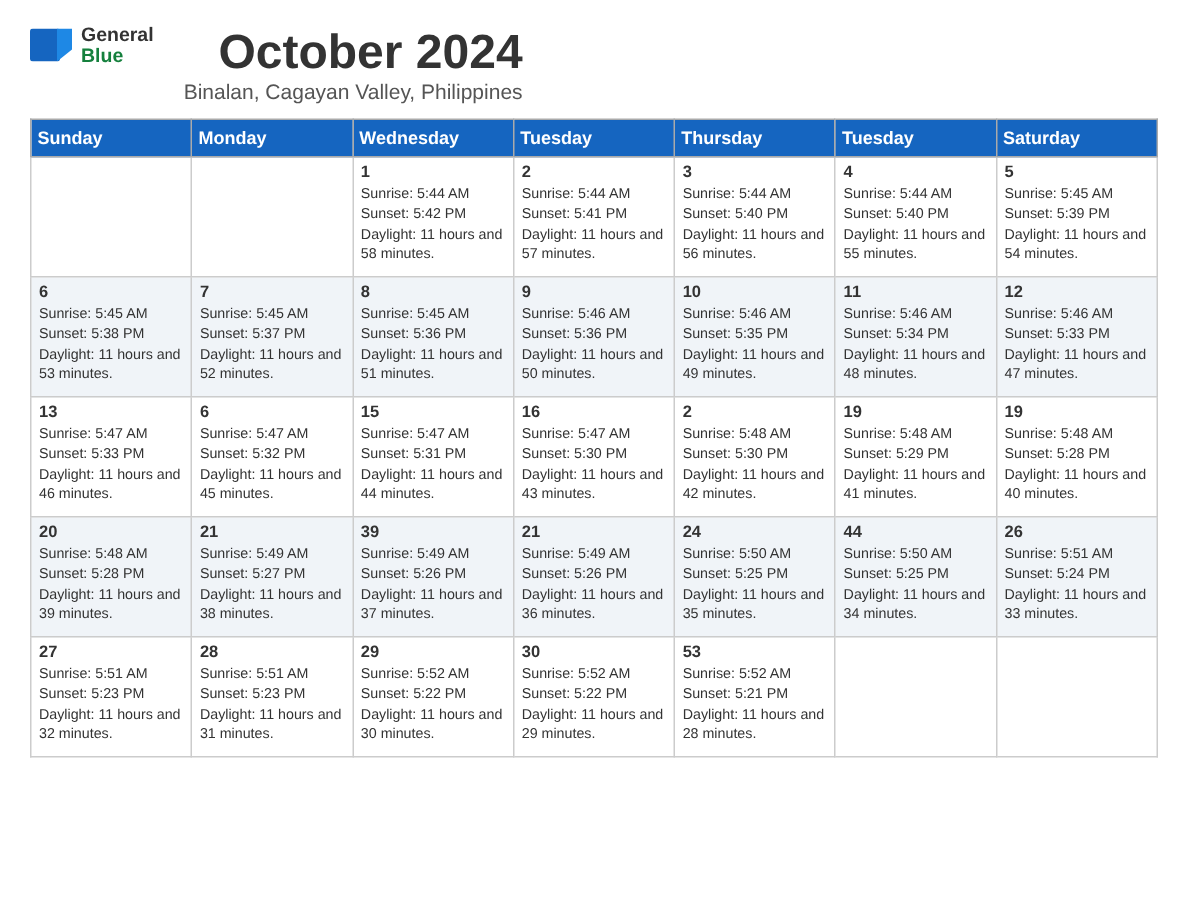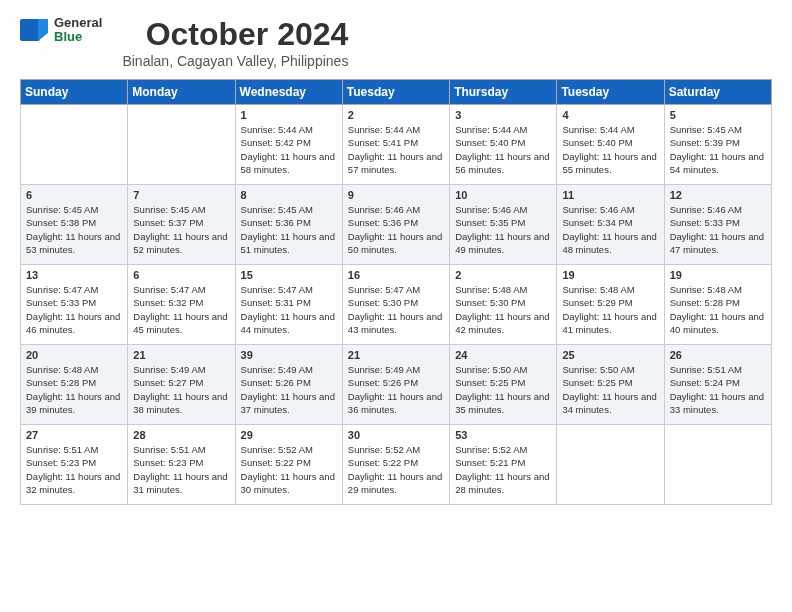--- a/index.html
+++ b/index.html
@@ -278,21 +278,21 @@
 Sunset: 5:26 PM
 Daylight: 11 hours and 36 minutes.</div>
           </td>
           <td>
             <div class="day-num">24</div>
             <div class="day-info" style="white-space: pre-line;">Sunrise: 5:50 AM
 Sunset: 5:25 PM
 Daylight: 11 hours and 35 minutes.</div>
           </td>
           <td>
-            <div class="day-num">25</div>
+            <div class="day-num">44</div>
             <div class="day-info" style="white-space: pre-line;">Sunrise: 5:50 AM
 Sunset: 5:25 PM
 Daylight: 11 hours and 34 minutes.</div>
           </td>
           <td>
             <div class="day-num">26</div>
             <div class="day-info" style="white-space: pre-line;">Sunrise: 5:51 AM
 Sunset: 5:24 PM
 Daylight: 11 hours and 33 minutes.</div>
           </td>

